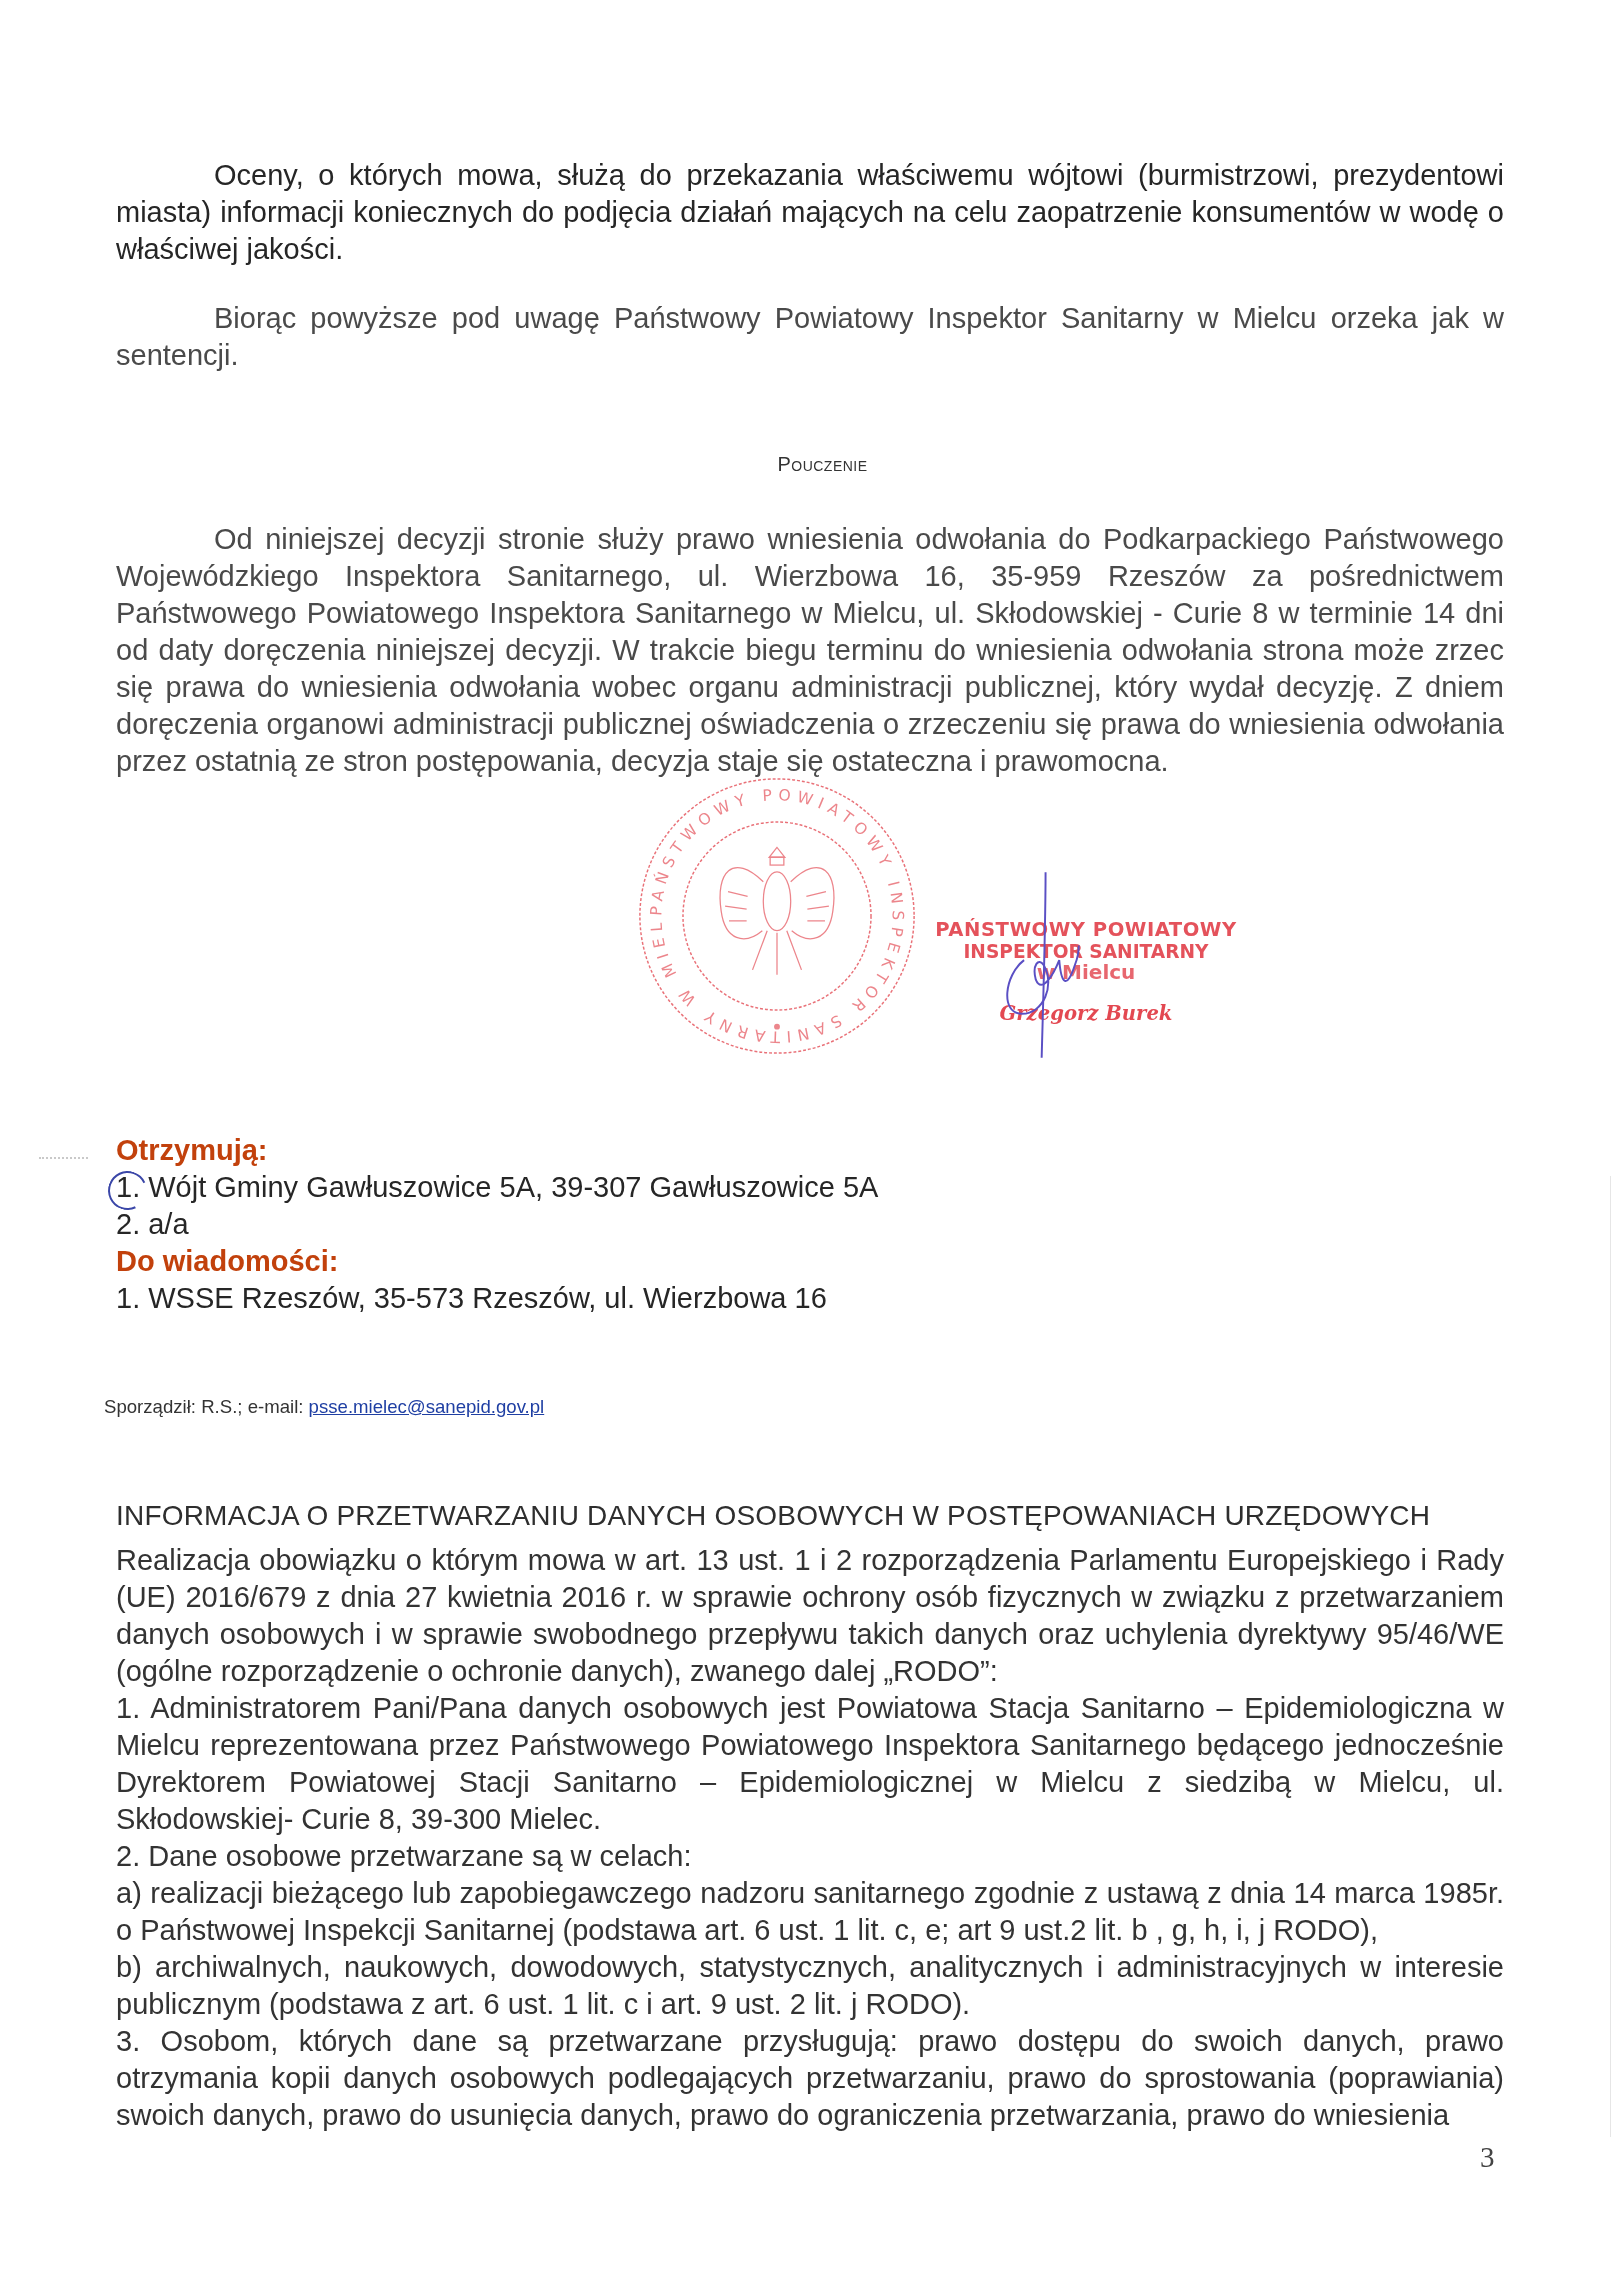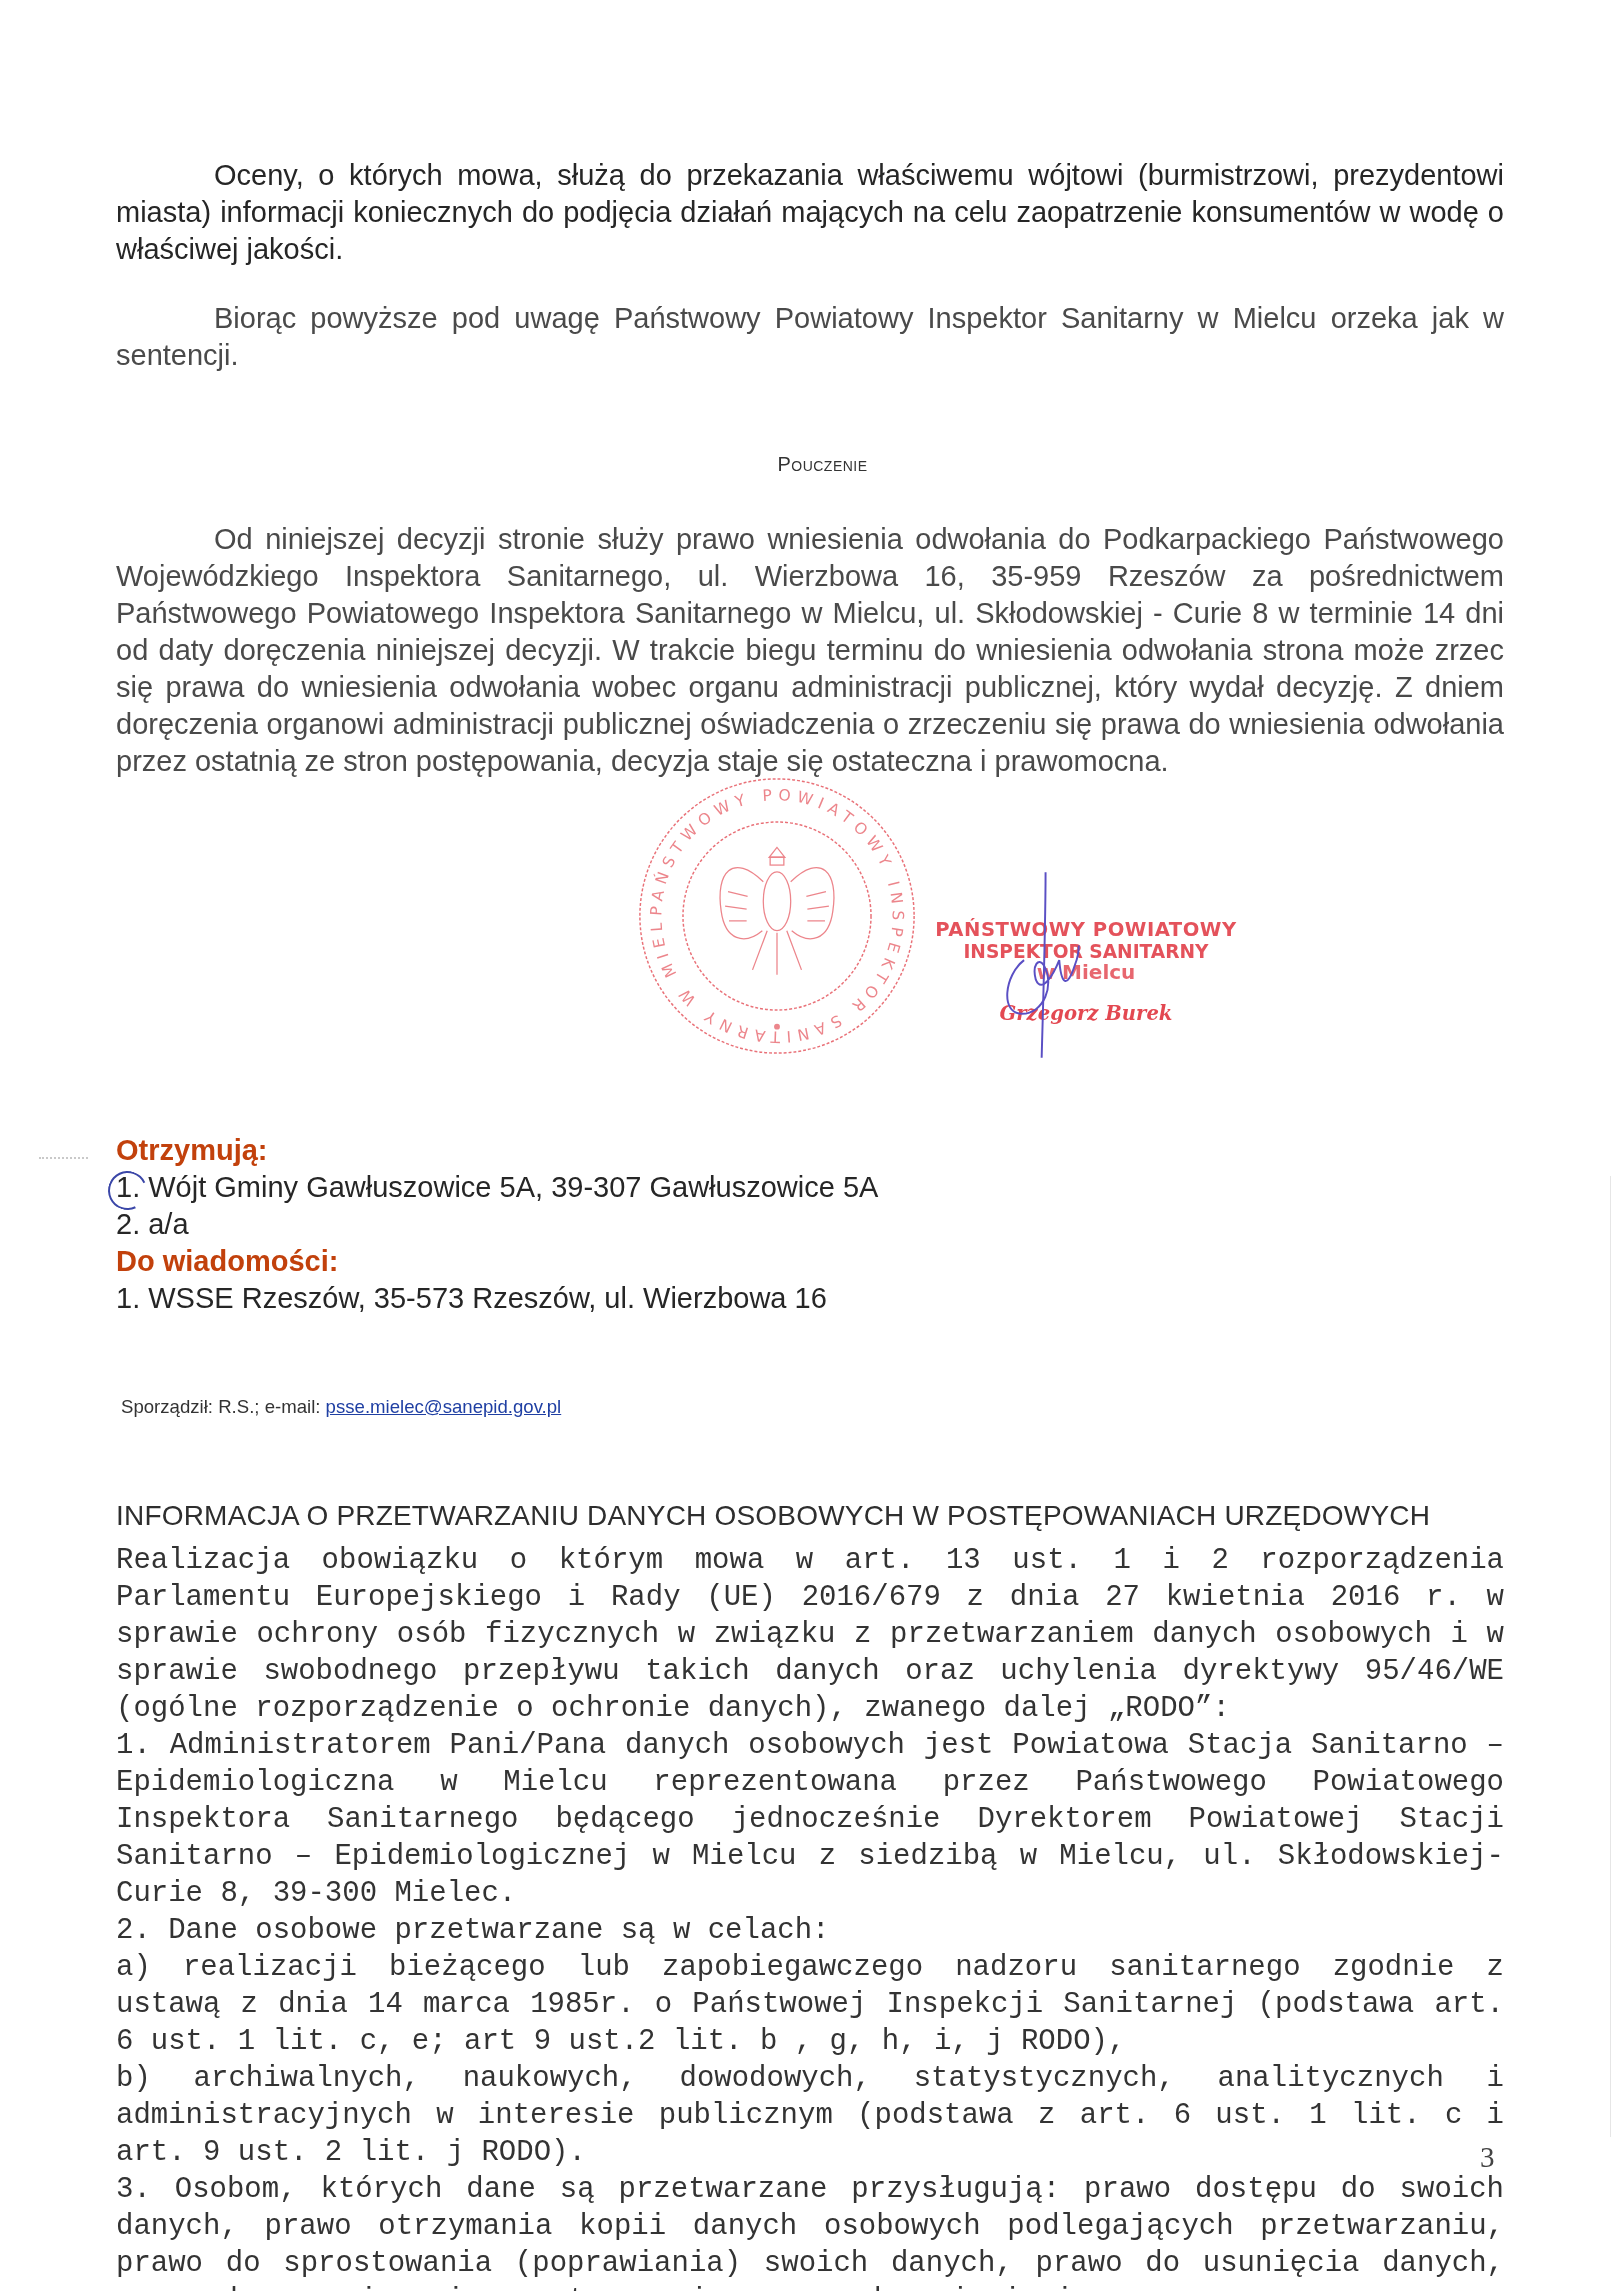--- a/index.html
+++ b/index.html
@@ -29,26 +29,26 @@
   #stamp-text .l3 { font-size:20px; opacity:0.75; }
   #stamp-text .l4 { font-family:"DejaVu Serif", serif; font-style:italic; font-size:19.6px; margin-top:19.6px; display:block; opacity:0.9; }
   #signature { position:absolute; left:985px; top:867px; width:127px; height:196px; }
 
   
   #recipients { position:absolute; left:116px; top:1132px; font-size:29px; line-height:37px; color:#262626; }
   #recipients .bold { font-weight:bold; color:#c2410c; }
   #circle-mark { position:absolute; left:-7.8px; top:39px; width:35px; height:35px; border:2.5px solid #3b47a8; border-radius:50%; border-right-color:transparent; transform:rotate(20deg); }
   #margin-dots { position:absolute; left:39px; top:1157px; width:49px; height:2px; border-top:2px dotted #c9c9c9; }
 
-  #prepared { position:absolute; left:121px; top:1396px; font-size:18.6px; color:#333; }
+  #prepared { position:absolute; left:104px; top:1396px; font-size:18.6px; color:#333; }
   #prepared a { color:#1f3fa3; text-decoration:underline; }
 
   #gdpr-title { position:absolute; left:116px; top:1470px; font-size:28px; color:#2e2e2e; letter-spacing:0.2px;margin-top:30px; }
   #gdpr { top:1542px; color:#333; }
-  #gdpr p { margin:0;font-family:Liberation Mono, monospace; }
+  #gdpr p { margin:0; }
 
   #page-number { position:absolute; left:1480px; top:2141px; font-family:"Liberation Serif", serif; font-size:29px; color:#444; }
 </style>
 </head>
 <body>
 
 <div class="page">
   <div class="edge-line"></div>
 
   <div id="p1" class="block justify indent dark">Oceny, o których mowa, służą do przekazania właściwemu wójtowi (burmistrzowi, prezydentowi miasta) informacji koniecznych do podjęcia działań mających na celu zaopatrzenie konsumentów w wodę o właściwej jakości.</div>

